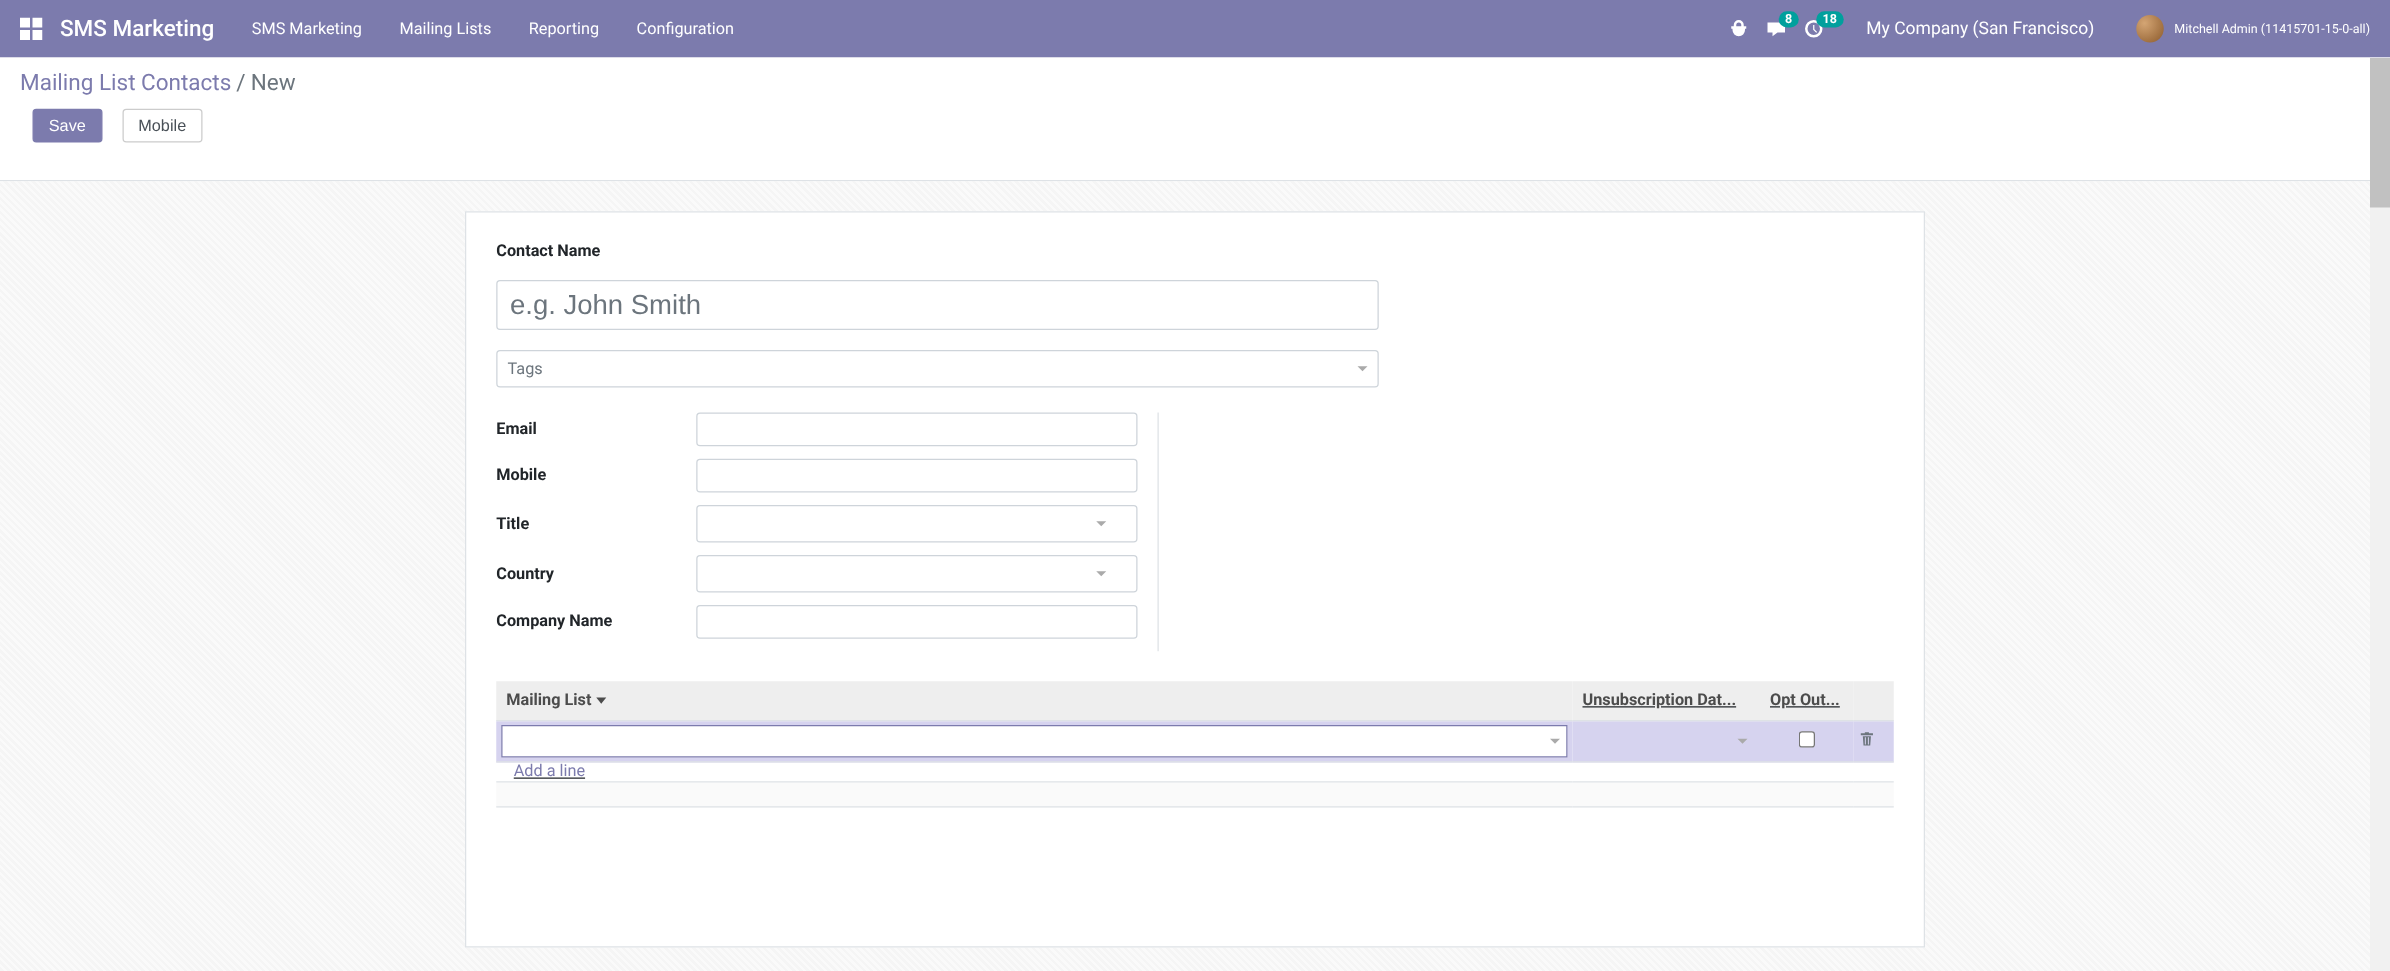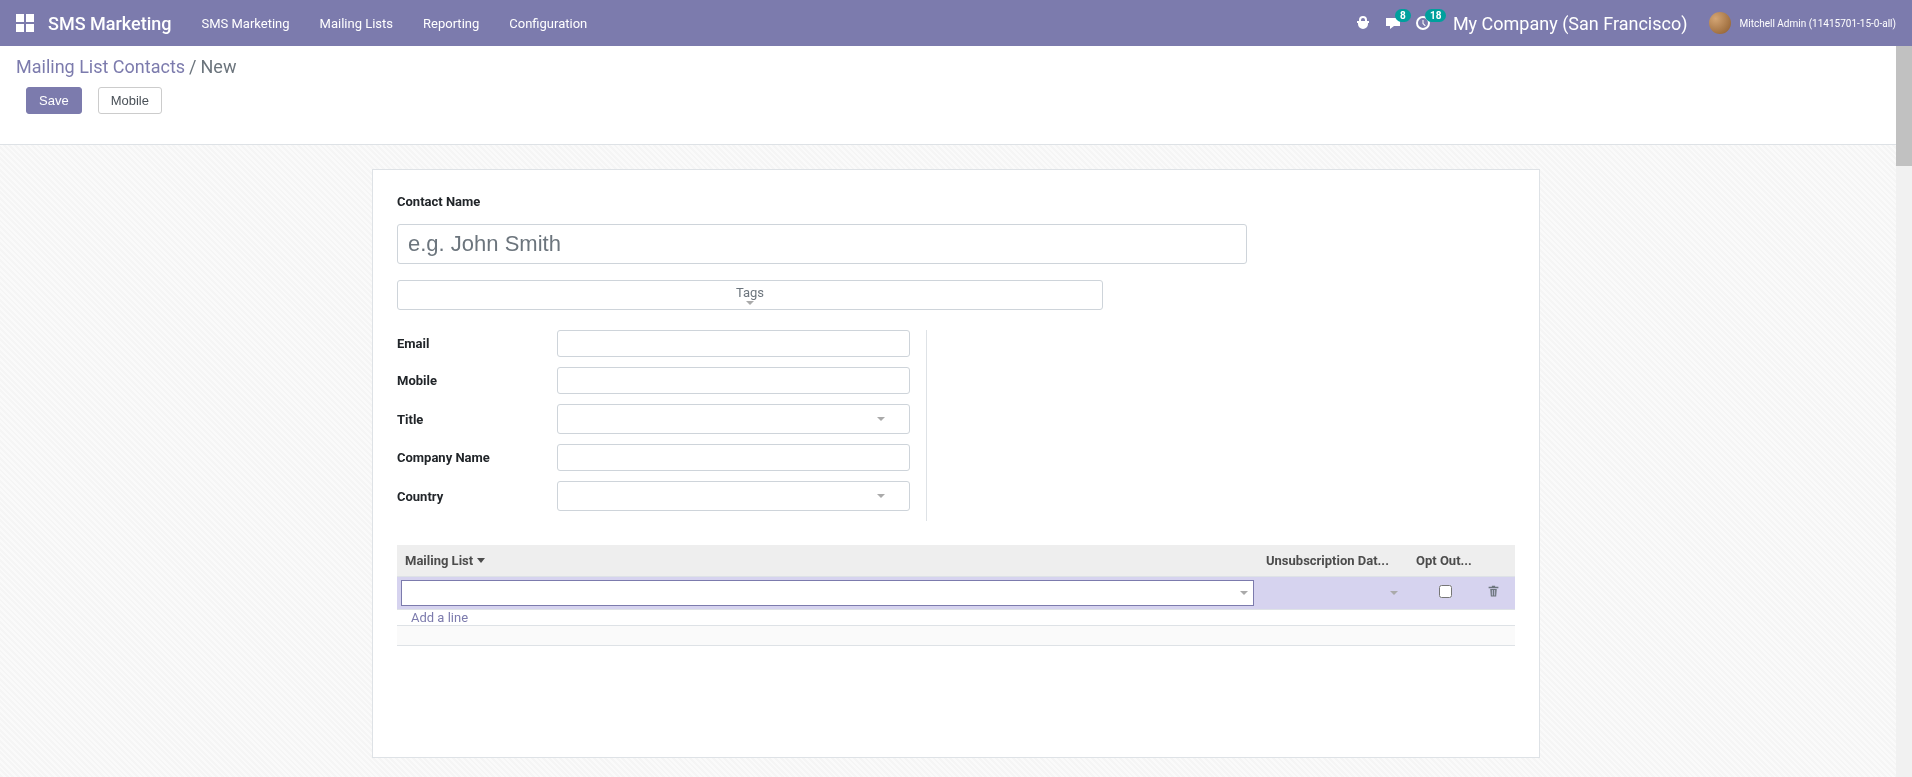--- a/index.html
+++ b/index.html
@@ -10,55 +10,55 @@
 .nav-apps-icon { width: 18px; height: 18px; margin-right: 14px; cursor: pointer; }
 .nav-apps-icon svg { display: block; }
 .nav-brand { font-size: 18px; font-weight: 500; margin-right: 30px; }
 .nav-menu { display: flex; gap: 30px; }
 .nav-menu-item { color: #fff; text-decoration: none; font-size: 13px; cursor: pointer; }
 .nav-spacer { flex: 1; }
 .nav-right { display: flex; align-items: center; gap: 14px; }
 .nav-icon { cursor: pointer; position: relative; display: flex; align-items: center; }
 .nav-icon svg { width: 16px; height: 16px; fill: #fff; }
 .badge { background: #00a09d; color: #fff; font-size: 10px; font-weight: bold; padding: 1px 5px; border-radius: 8px; position: absolute; top: -6px; left: 10px; }
-.nav-company { color: #fff; font-size: 18px; margin: 0 8px; }
+.nav-company { color: #fff; font-size: 14px; margin: 0 20px; }
 .nav-user { display: flex; align-items: center; gap: 8px; color: #ffffff; font-size: 10px; cursor: pointer; }
 .avatar { width: 22px; height: 22px; border-radius: 50%; background: radial-gradient(circle at 30% 30%, #d4a574, #8b5a2b); }
 
 
 .control-panel { background: #fff; border-bottom: 1px solid #dee2e6; padding: 10px 16px 30px 16px; }
 .breadcrumb { font-size: 18px; color: #7c7bad; display: flex; align-items: center; gap: 4px; margin-bottom: 10px; }
 .breadcrumb-link { color: #7c7bad; cursor: pointer; }
 .breadcrumb-sep { color: #6c757d; }
 .breadcrumb-current { color: #6c757d; }
 .control-buttons { display: flex; gap: 6px; }
 .btn { padding: 5px 12px; font-size: 13px; border: 1px solid #ccc; border-radius: 3px; cursor: pointer; background: #fff; margin-left: 10px; }
 .btn-primary { background: #7c7bad; color: #fff; border-color: #7c7bad; }
 .btn-secondary { background: #fff; color: #495057; border-color: #ccc; }
 
 
 .form-container { padding: 24px 0; display: flex; justify-content: center; background: repeating-linear-gradient(45deg, #f5f5f5, #f5f5f5 2px, #fafafa 2px, #fafafa 4px); min-height: calc(100vh - 140px); }
 .form-sheet { background: #fff; width: 1168px; padding: 24px; border: 1px solid #dee2e6; }
 .field-label { font-weight: 700; font-size: 13px; color: #212529; margin-bottom: 15px; display: block; }
-.title-input { width: 850px; font-size: 22px; padding: 6px 10px; border: 1px solid #ced4da; border-radius: 3px; color: #495057; }
+.title-input { width: 706px; font-size: 22px; padding: 6px 10px; border: 1px solid #ced4da; border-radius: 3px; color: #495057; }
 .title-input::placeholder { color: #6c757d; }
 
-.tags-field { width: 706px; margin-top: 16px; border: 1px solid #ced4da; border-radius: 3px; padding: 4px 8px; display: flex; justify-content: space-between; align-items: center; color: #6c757d; font-size: 13px; height: 30px; cursor: text; flex-direction: column; }
+.tags-field { width: 706px; margin-top: 16px; border: 1px solid #ced4da; border-radius: 3px; padding: 4px 8px; display: flex; justify-content: space-between; align-items: center; color: #6c757d; font-size: 13px; height: 30px; cursor: text; }
 .caret-down { width: 0; height: 0; border-left: 4px solid transparent; border-right: 4px solid transparent; border-top: 4px solid #aaa; }
 
 .form-group { display: flex; margin-top: 20px; }
 .form-col { width: 530px; border-right: 1px solid #dee2e6; padding-right: 16px; }
 .field-row { display: flex; align-items: center; margin-bottom: 10px; }
 .field-row .field-label { width: 160px; margin-bottom: 0; font-weight: 700; }
 .field-input-wrap { flex: 1; max-width: 368px; }
 .field-input { width: 100%; padding: 5px 8px; border: 1px solid #ced4da; border-radius: 3px; font-size: 13px; }
 .field-select { width: 100%; padding: 5px 24px 5px 8px; border: 1px solid #ced4da; border-radius: 3px; font-size: 13px; position: relative; background: #fff; height: 30px; display: flex; align-items: center; justify-content: flex-end; cursor: pointer; }
 
 
-.list-table { width: 100%; margin-top: 24px; border-collapse: collapse; }
+.list-table { width: 100%; margin-top: 24px; border-collapse: collapse; text-decoration: underline; }
 .list-table th { background: #eee; text-align: left; padding: 8px; font-size: 13px; font-weight: 700; border-bottom: 1px solid #dee2e6; color: #4c4c4c; }
 .list-table td { padding: 0 6px; border-bottom: 1px solid #dee2e6; font-size: 13px; vertical-align: middle; }
 .row-editing { background: #d6d3ef; }
 .row-editing td { padding: 3px 4px; }
 .row-editing .cell-input { width: 100%; background: #fff; border: 1px solid #7c7bad; padding: 4px 20px 4px 6px; font-size: 13px; height: 26px; }
 .cell-dropdown { position: relative; display: flex; align-items: center; }
 .cell-dropdown .caret-down { position: absolute; right: 6px; }
 .add-line { color: #7c7bad; cursor: pointer; padding: 8px; }
 .th-sort { display: inline-flex; align-items: center; gap: 4px; }
 .th-caret { width: 0; height: 0; border-left: 4px solid transparent; border-right: 4px solid transparent; border-top: 5px solid #4c4c4c; }
@@ -156,31 +156,31 @@
         <div class="field-row">
           <label class="field-label">Title</label>
           <div class="field-input-wrap">
             <div class="field-select">
                 <span class="caret-down"></span>
               </div>
           </div>
         </div>
 
         <div class="field-row">
-          <label class="field-label">Company Name</label>
-          <div class="field-input-wrap"><input class="field-input" style=""></div>
-        </div>
-
-        <div class="field-row">
           <label class="field-label">Country</label>
           <div class="field-input-wrap">
             <div class="field-select">
                 <span class="caret-down"></span>
               </div>
           </div>
+        </div>
+
+        <div class="field-row">
+          <label class="field-label">Company Name</label>
+          <div class="field-input-wrap"><input class="field-input" style=""></div>
         </div>
 
       </div>
     </div>
 
     
     <table class="list-table">
       <thead>
         <tr>
           <th style="width:auto">

